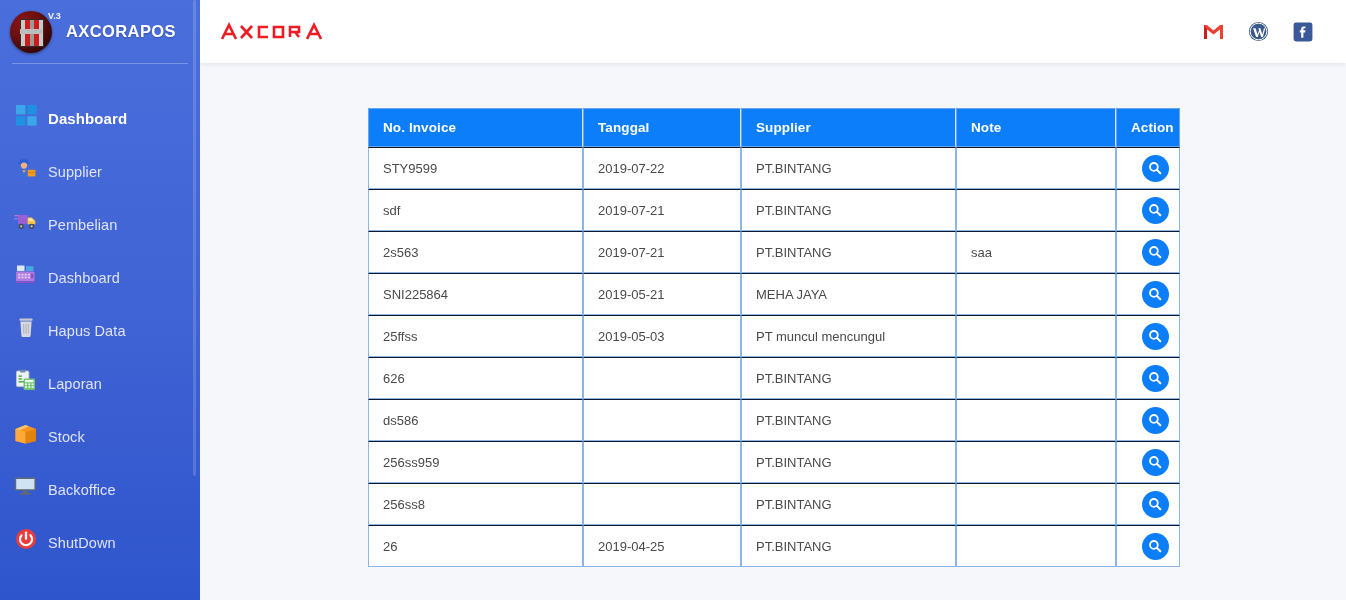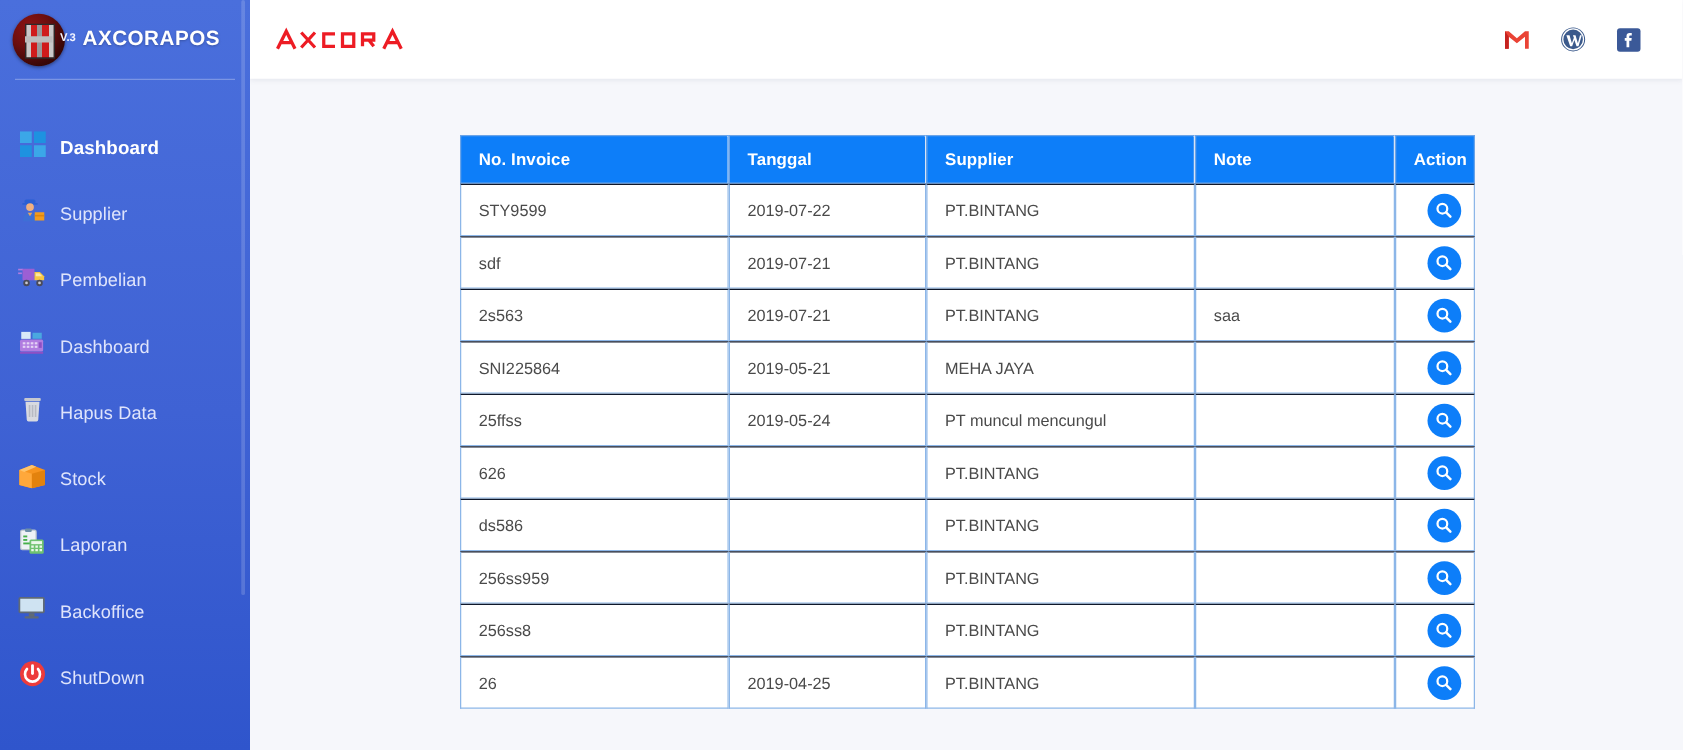--- a/index.html
+++ b/index.html
@@ -54,21 +54,21 @@
     margin-left: 14px;
     color: #ffffff;
     font-size: 16.5px;
     font-weight: bold;
     letter-spacing: .4px;
     text-shadow: 0 1px 2px rgba(0,0,0,.25);
     white-space: nowrap;
   }
   .brand-version {
     position: absolute;
-    left: 48px; top: 25px;
+    left: 48px; top: 11px;
     font-size: 9px;
     font-weight: bold;
     color: #f2f4ff;
     letter-spacing: 0;
   }
   .brand-sep {
     height: 1px;
     margin: 0 12px;
     background: rgba(255,255,255,.28);
   }
@@ -288,32 +288,20 @@
             <rect x="2.4" y="1.4" width="13.2" height="2.3" rx=".8" fill="#c6c8cf"></rect>
             <path d="M3.4 4.4 h11.2 l-1 14.4 a1.4 1.4 0 0 1-1.4 1.3 h-6.4 a1.4 1.4 0 0 1-1.4-1.3 z" fill="#d8dae0"></path>
             <g fill="#b7bac2">
               <rect x="6" y="7" width="1.3" height="9.6"></rect>
               <rect x="8.4" y="7" width="1.3" height="9.6"></rect>
               <rect x="10.8" y="7" width="1.3" height="9.6"></rect>
             </g>
           </svg>
         </span>
         <span class="nav-label">Hapus Data</span>
-      </div>
-
-      <div class="nav-item">
-        <span class="nav-icon">
-          <svg width="24" height="21" viewBox="0 0 24 21">
-            <path d="M1.5 6 L11.5 2 L22 6 L22 18 L11.5 20.6 L1.5 18 Z" fill="#f7941e"></path>
-            <path d="M1.5 6 L11.5 9 L11.5 20.6 L1.5 18 Z" fill="#ffa83b"></path>
-            <path d="M11.5 9 L22 6 L22 18 L11.5 20.6 Z" fill="#e3820d"></path>
-            <path d="M1.5 6 L11.5 2 L15 3.4 L5.4 7.5 Z" fill="#ffc46b"></path>
-          </svg>
-        </span>
-        <span class="nav-label">Stock</span>
       </div>
 
       <div class="nav-item">
         <span class="nav-icon">
           <svg width="22" height="22" viewBox="0 0 22 22">
             <rect x="1.5" y="2" width="12.4" height="15.6" rx="1.3" fill="#eef2f6"></rect>
             <rect x="1.5" y="2" width="12.4" height="15.6" rx="1.3" fill="none" stroke="#b9c3cd" stroke-width="1"></rect>
             <rect x="5" y="0.8" width="5.4" height="2.8" rx="1" fill="#6c8ea8"></rect>
             <g fill="#46b04a">
               <rect x="3.6" y="6.4" width="3.2" height="1.5"></rect>
@@ -326,20 +314,32 @@
               <rect x="10" y="14.4" width="2" height="1.8"></rect>
               <rect x="13.3" y="14.4" width="2" height="1.8"></rect>
               <rect x="16.6" y="14.4" width="2" height="1.8"></rect>
               <rect x="10" y="17.2" width="2" height="1.8"></rect>
               <rect x="13.3" y="17.2" width="2" height="1.8"></rect>
               <rect x="16.6" y="17.2" width="2" height="1.8"></rect>
             </g>
           </svg>
         </span>
         <span class="nav-label">Laporan</span>
+      </div>
+
+      <div class="nav-item">
+        <span class="nav-icon">
+          <svg width="24" height="21" viewBox="0 0 24 21">
+            <path d="M1.5 6 L11.5 2 L22 6 L22 18 L11.5 20.6 L1.5 18 Z" fill="#f7941e"></path>
+            <path d="M1.5 6 L11.5 9 L11.5 20.6 L1.5 18 Z" fill="#ffa83b"></path>
+            <path d="M11.5 9 L22 6 L22 18 L11.5 20.6 Z" fill="#e3820d"></path>
+            <path d="M1.5 6 L11.5 2 L15 3.4 L5.4 7.5 Z" fill="#ffc46b"></path>
+          </svg>
+        </span>
+        <span class="nav-label">Stock</span>
       </div>
 
       <div class="nav-item">
         <span class="nav-icon">
           <svg width="24" height="20" viewBox="0 0 24 20">
             <rect x="0.8" y="1.6" width="21" height="13" rx="1.4" fill="#5f6a76"></rect>
             <rect x="2.2" y="3" width="18.2" height="10.2" fill="#cfe3f2"></rect>
             <rect x="9" y="14.6" width="4.6" height="2.6" fill="#5f6a76"></rect>
             <rect x="5.6" y="17" width="11.4" height="1.8" rx=".9" fill="#5f6a76"></rect>
           </svg>
@@ -479,21 +479,21 @@
                     <span>
                       <svg width="14" height="14" viewBox="0 0 14 14">
                         <circle cx="5.9" cy="5.9" r="3.9" fill="none" stroke="#ffffff" stroke-width="1.8"></circle>
                         <path d="M8.9 8.9 L12.3 12.3" stroke="#ffffff" stroke-width="2" stroke-linecap="round"></path>
                       </svg>
                     </span>
                   </button></td>
               </tr>
               <tr>
                 <td>25ffss</td>
-                <td>2019-05-24</td>
+                <td>2019-05-03</td>
                 <td>PT muncul mencungul</td>
                 <td></td>
                 <td class="action-cell"><button class="action-btn">
                     <span>
                       <svg width="14" height="14" viewBox="0 0 14 14">
                         <circle cx="5.9" cy="5.9" r="3.9" fill="none" stroke="#ffffff" stroke-width="1.8"></circle>
                         <path d="M8.9 8.9 L12.3 12.3" stroke="#ffffff" stroke-width="2" stroke-linecap="round"></path>
                       </svg>
                     </span>
                   </button></td>

